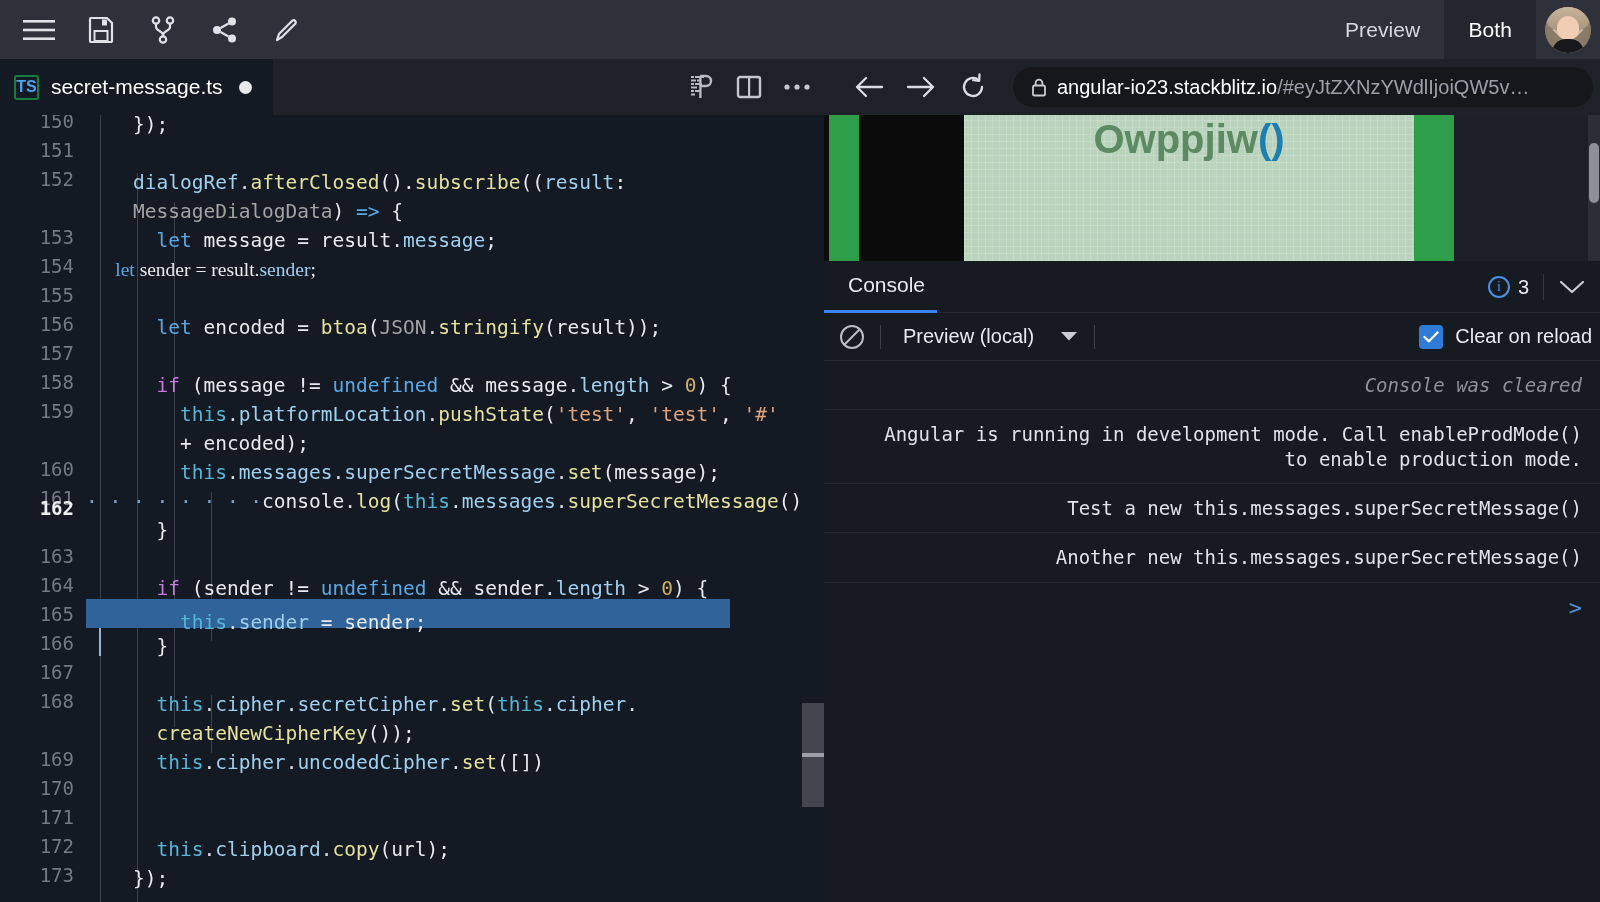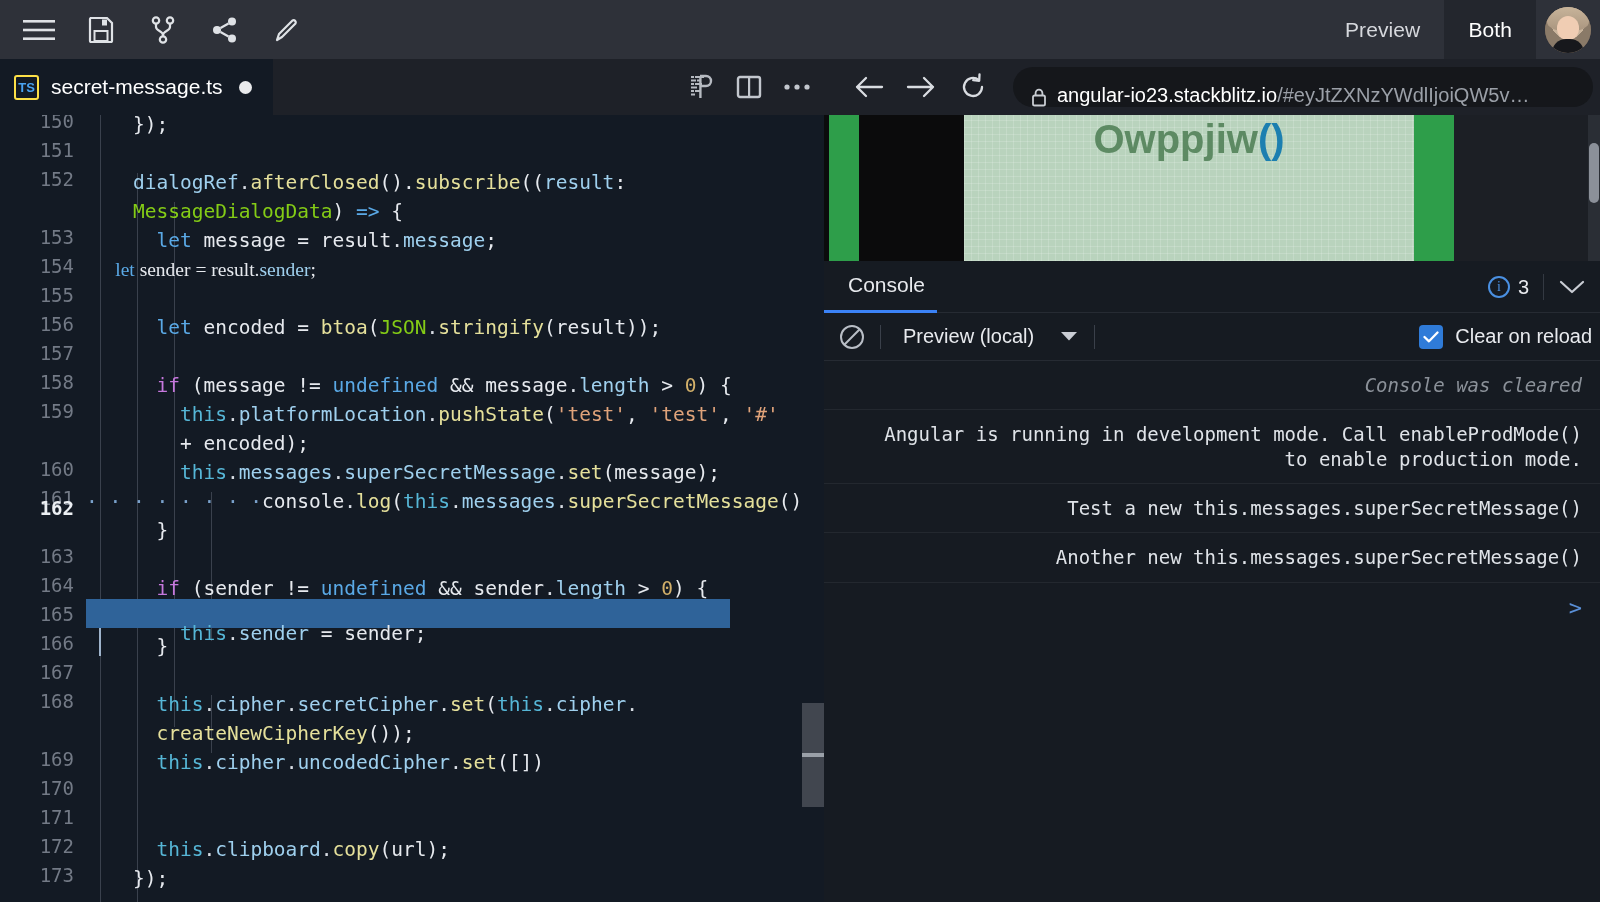--- a/index.html
+++ b/index.html
@@ -64,22 +64,22 @@
     position: absolute; top: 59px; left: 0; width: 1600px; height: 56px;
     background: #1e2128;
   }
   .filetab {
     position: absolute; left: 0; top: 0; width: 273px; height: 56px;
     background: #131a24;
     display: flex; align-items: center; gap: 12px; padding-left: 14px;
     cursor: pointer;
   }
   .ts-icon {
-    width: 25px; height: 25px; border: 2px solid #fde047; border-radius: 3px;
-    color: #4aa3f0; font-size: 13px; font-weight: bold;
+    width: 25px; height: 25px; border: 2px solid #15803d; border-radius: 3px;
+    color: #4aa3f0; font-size: 16px; font-weight: bold;
     display: flex; align-items: center; justify-content: center;
     font-family: "Liberation Sans", sans-serif;
     flex: 0 0 auto;
   }
   .filename { color: #ffffff; font-size: 21px; }
   .dirty-dot { width: 13px; height: 13px; border-radius: 50%; background: #e9eaec; margin-left: 4px; }
 
   .tabbar-right {
     position: absolute; left: 273px; top: 0; right: 0; height: 56px;
     background: #1e2128;
@@ -87,21 +87,21 @@
   }
   .tb2-icons { display: flex; align-items: center; gap: 0; margin-left: 404px; }
   .tb2-btn { width: 48px; height: 56px; display:flex; align-items:center; justify-content:center; cursor:pointer; }
 
   .browserbar { display:flex; align-items:center; gap: 0; margin-left: 22px; }
   .nav-btn { width: 52px; height: 56px; display:flex; align-items:center; justify-content:center; cursor:pointer; }
   .urlbar {
     margin-left: 14px;
     height: 40px; width: 580px;
     background: #15171b; border-radius: 20px;
-    display: flex; align-items: flex-end; gap: 10px; padding: 0 18px;
+    display: flex; align-items: center; gap: 10px; padding: 0 18px;
     cursor: text;
   }
   .urltext { color: #e2e3e6; font-size: 20px; white-space: nowrap; overflow: hidden; }
   .urltext .dom { color: #ffffff; }
   .urltext .path { color: #9ba0a8; }
 
   
   .editor {
     position: absolute; left: 0; top: 115px; width: 824px; height: 787px;
     background: #131a24;
@@ -138,21 +138,21 @@
     position: absolute; width: 2px; background: #9fb4cc;
   }
   .dots { color: #7aa2cc; letter-spacing: 0; }
 
   
   .t-plain { color: #e6e9ee; }
   .t-kw    { color: #c678dd; }
   .t-kw2   { color: #5aa9e6; }
   .t-this  { color: #56b6d6; }
   .t-fn    { color: #e5e09b; }
-  .t-type  { color: #84cc16; }
+  .t-type  { color: #a3a3a3; }
   .t-str   { color: #e0a37a; }
   .t-num   { color: #d2b06a; }
   .t-var   { color: #9fd0ee; }
   .t-op    { color: #d8dde4; }
 
   .vscroll {
     position: absolute; left: 802px; top: 0; width: 22px; height: 787px;
     background: #131a24;
   }
   .vthumb { position: absolute; left: 802px; width: 22px; background: #41464f; }
@@ -433,21 +433,21 @@
     <div class="cline" style="top:285px;"><span class="t-plain">        </span><span class="t-this">this</span><span class="t-op">.</span><span class="t-var">platformLocation</span><span class="t-op">.</span><span class="t-fn">pushState</span><span class="t-plain">(</span><span class="t-str">'test'</span><span class="t-plain">, </span><span class="t-str">'test'</span><span class="t-plain">, </span><span class="t-str">'#'</span></div>
     <div class="cline" style="top:314px;"><span class="t-plain">        + encoded);</span></div>
 
     <div class="cline" style="top:343px;"><span class="t-plain">        </span><span class="t-this">this</span><span class="t-op">.</span><span class="t-var">messages</span><span class="t-op">.</span><span class="t-var">superSecretMessage</span><span class="t-op">.</span><span class="t-fn">set</span><span class="t-plain">(message);</span></div>
 
     <div class="cline" style="top:372px;"><span class="dots">· · · · · · · ·</span><span class="t-plain">console</span><span class="t-op">.</span><span class="t-fn">log</span><span class="t-plain">(</span><span class="t-this">this</span><span class="t-op">.</span><span class="t-var">messages</span><span class="t-op">.</span><span class="t-fn">superSecretMessage</span><span class="t-plain">())</span></div>
 
     <div class="cline" style="top:401px;"><span class="t-plain">      }</span></div>
 
     <div class="cline" style="top:459px;"><span class="t-plain">      </span><span class="t-kw">if</span><span class="t-plain"> (sender != </span><span class="t-kw2">undefined</span><span class="t-plain"> &amp;&amp; sender</span><span class="t-op">.</span><span class="t-var">length</span><span class="t-plain"> &gt; </span><span class="t-num">0</span><span class="t-plain">) {</span></div>
-    <div class="cline" style="top:504px;text-align:center;"><span class="t-plain">        </span><span class="t-this">this</span><span class="t-op">.</span><span class="t-var">sender</span><span class="t-plain"> = sender;</span></div>
+    <div class="cline" style="top:493px;text-align:center;"><span class="t-plain">        </span><span class="t-this">this</span><span class="t-op">.</span><span class="t-var">sender</span><span class="t-plain"> = sender;</span></div>
     <div class="cline" style="top:517px;"><span class="t-plain">      }</span></div>
 
     <div class="cline" style="top:575px;"><span class="t-plain">      </span><span class="t-this">this</span><span class="t-op">.</span><span class="t-var">cipher</span><span class="t-op">.</span><span class="t-var">secretCipher</span><span class="t-op">.</span><span class="t-fn">set</span><span class="t-plain">(</span><span class="t-this">this</span><span class="t-op">.</span><span class="t-var">cipher</span><span class="t-op">.</span></div>
     <div class="cline" style="top:604px;"><span class="t-plain">      </span><span class="t-fn">createNewCipherKey</span><span class="t-plain">());</span></div>
     <div class="cline" style="top:633px;"><span class="t-plain">      </span><span class="t-this">this</span><span class="t-op">.</span><span class="t-var">cipher</span><span class="t-op">.</span><span class="t-var">uncodedCipher</span><span class="t-op">.</span><span class="t-fn">set</span><span class="t-plain">([])</span></div>
 
     <div class="cline" style="top:720px;"><span class="t-plain">      </span><span class="t-this">this</span><span class="t-op">.</span><span class="t-var">clipboard</span><span class="t-op">.</span><span class="t-fn">copy</span><span class="t-plain">(url);</span></div>
     <div class="cline" style="top:749px;"><span class="t-plain">    });</span></div>
   </div>
 

